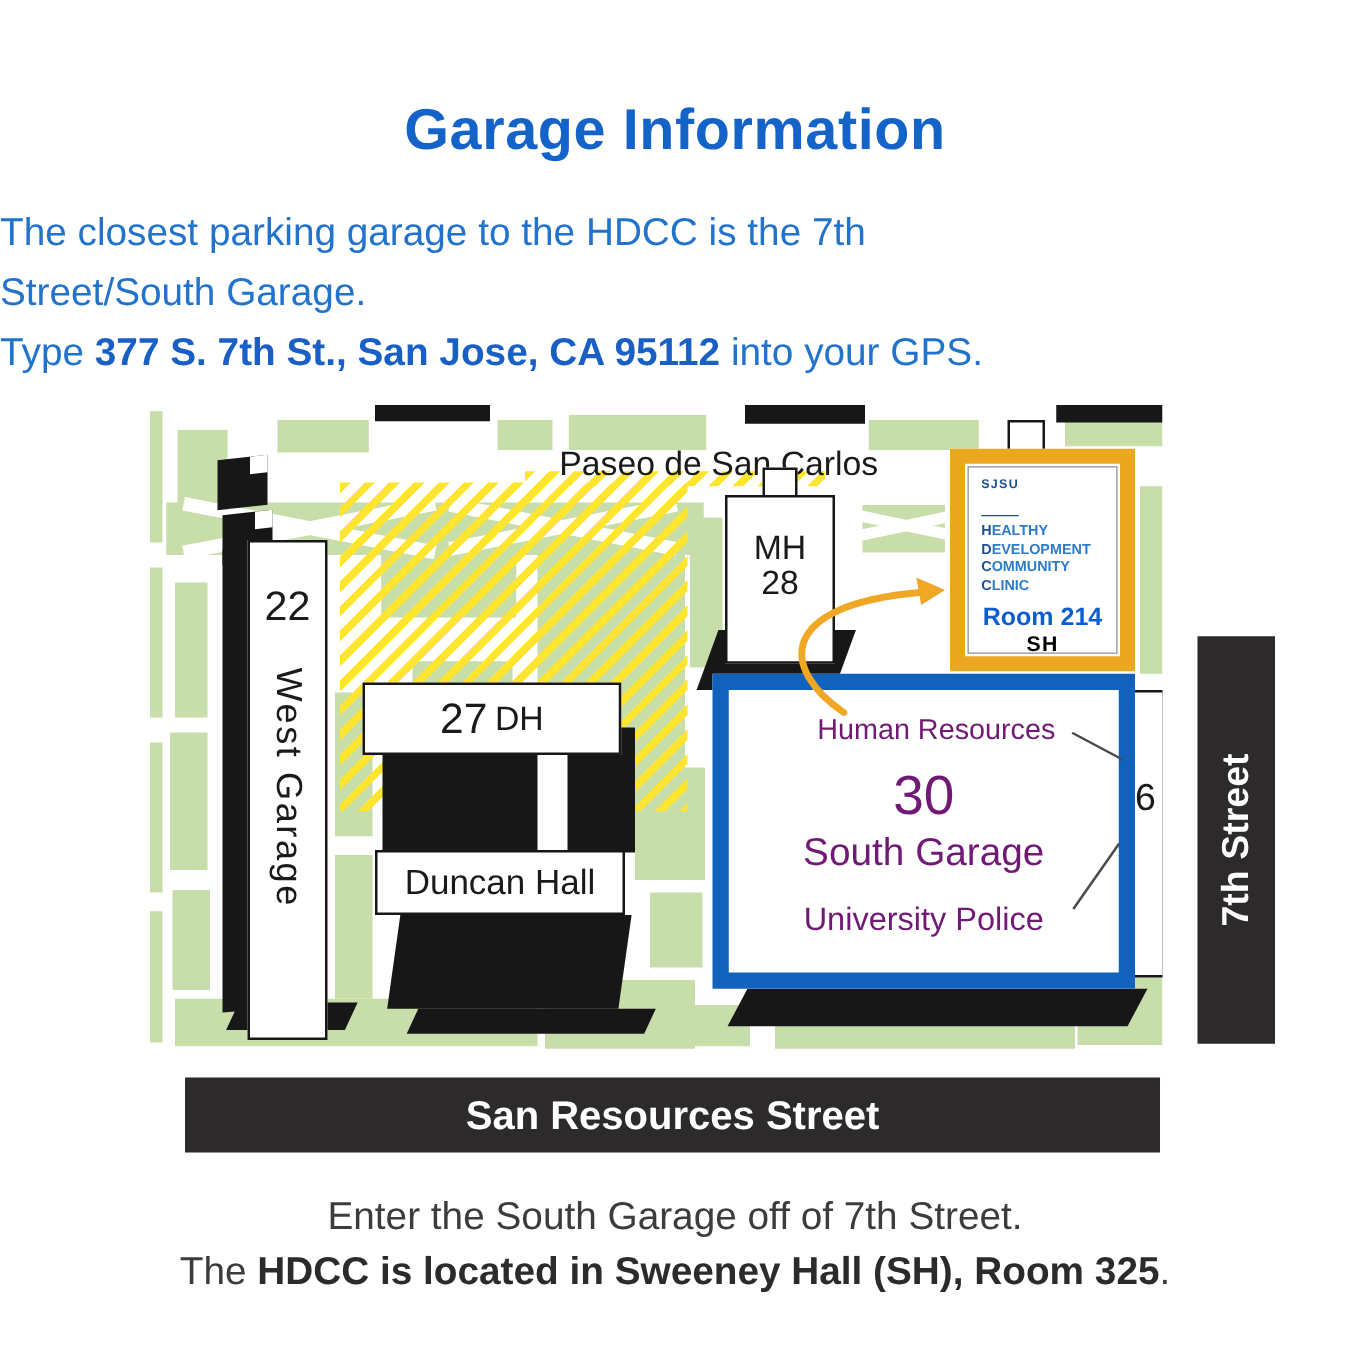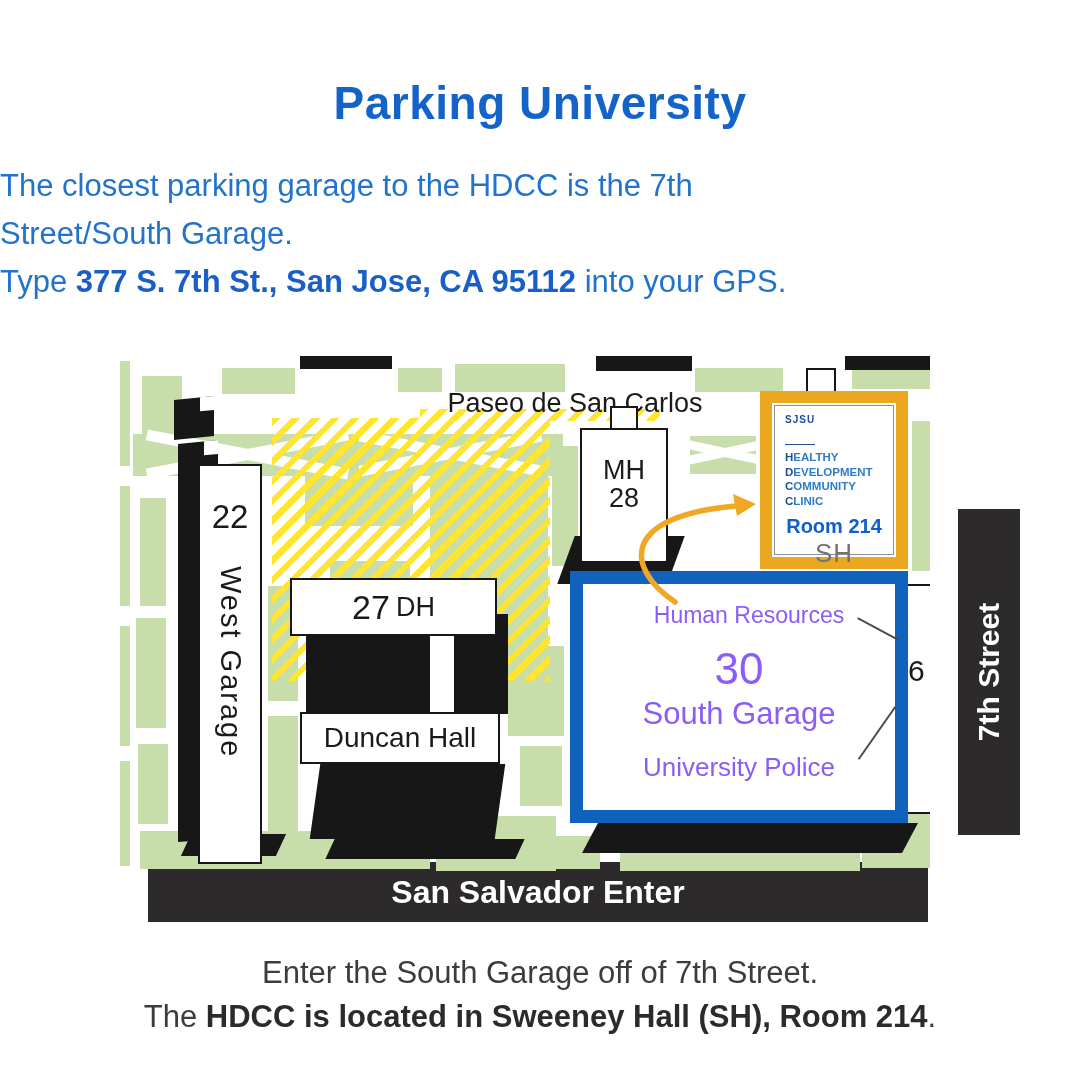--- a/index.html
+++ b/index.html
@@ -4,58 +4,58 @@
 <style>
   html,body{margin:0;padding:0;background:#fff;}
   .canvas{position:relative;width:1080px;height:1080px;background:#fff;overflow:hidden;
           font-family:"Liberation Sans",sans-serif;}
   .title{position:absolute;top:76px;left:0;width:1080px;text-align:center;
          font-size:46px;font-weight:700;color:#1463C8;letter-spacing:.5px;}
   .intro{position:absolute;top:162px;left:0;width:1080px;
          font-size:31px;line-height:48px;color:#2273CC;font-weight:400;}
   .intro b{font-weight:700;color:#1A5FC6;}
   
-  .map{position:absolute;left:120px;top:356px;width:810px;height:520px;background:#fff;overflow:hidden;}
+  .map{position:absolute;left:120px;top:324px;width:810px;height:520px;background:#fff;overflow:hidden;}
   .g{position:absolute;background:#C7DEAA;z-index:1;}
   .road{position:absolute;background:#fff;z-index:2;}
   .hatch{position:absolute;z-index:2;
          background:repeating-linear-gradient(135deg,#FFE430 0 6px,rgba(255,255,255,0) 6px 14px);}
   .blk{position:absolute;background:#171717;z-index:3;}
   .bldg{position:absolute;background:#fff;border:2px solid #171717;z-index:3;box-sizing:border-box;}
   .maplabel{color:#1a1a1a;}
   .paseo{position:absolute;left:300px;top:32px;width:310px;text-align:center;
          font-size:27px;color:#1a1a1a;z-index:3;}
   .bluebox{position:absolute;left:450px;top:215px;width:338px;height:252px;box-sizing:border-box;
            border:13px solid #1062BD;background:#fff;z-index:4;}
-  .bluebox .inner{position:relative;width:100%;height:100%;font-family:"Liberation Sans",sans-serif;color:#8b5cf6;}
+  .bluebox .inner{position:relative;width:100%;height:100%;font-family:"Liberation Sans",sans-serif;color:#701a75;}
   .ptr{position:absolute;background:#4a4a4a;height:2px;z-index:1;}
   .orangebox{position:absolute;left:640px;top:35px;width:148px;height:178px;box-sizing:border-box;
              border:12px solid #EBA71F;background:#fff;z-index:5;}
   .orangebox .binner{position:absolute;inset:2px;border:1.5px solid #8e8e8e;}
   .sjsu{margin:8px 0 0 10px;display:inline-block;font-size:10px;font-weight:700;color:#1C4F96;
         letter-spacing:1px;border-bottom:1.5px solid #1C4F96;padding-bottom:19px;}
   .hdccline{margin-left:10px;font-size:11.5px;line-height:14.5px;white-space:nowrap;}
   .hdccline b{color:#1C4F96;font-weight:800;}
   .hdccline span{color:#2E7BC9;font-weight:600;}
   .room{margin-top:7px;text-align:center;font-size:20px;font-weight:800;color:#0D5FD0;}
-  .hall{text-align:center;font-size:26px;font-weight:400;color:#737373;letter-spacing:1px;}
+  .hall{text-align:center;font-size:17px;font-weight:700;color:#000000;letter-spacing:1px;}
   .banner{position:absolute;background:#2D2A2B;display:flex;align-items:center;justify-content:center;}
   .banner span{color:#fff;font-weight:700;}
   .footer{position:absolute;top:951px;left:0;width:1080px;text-align:center;color:#3C3C3C;
           font-size:31px;line-height:44px;}
   .footer b{color:#2B2B2B;font-weight:700;}
   .wgvert{writing-mode:vertical-rl;font-size:29px;letter-spacing:2px;color:#1a1a1a;}
   svg.arrow{position:absolute;left:0;top:0;z-index:6;pointer-events:none;}
 </style>
 </head>
 <body>
 
 <div class="canvas">
 
-  <div class="title">Parking University</div>
+  <div class="title">Garage Information</div>
 
   <div class="intro">
     <div>The closest parking garage to the HDCC is the 7th</div>
     <div>Street/South Garage.</div>
     <div><span>Type </span><b>377 S. 7th St., San Jose, CA 95112</b><span> into your GPS.</span></div>
   </div>
 
   <div class="map">
 
     <div class="g" style="left:0;top:5px;width:10px;height:105px;"></div>
@@ -175,21 +175,21 @@
       <path d="M 555 246 C 505 212 500 160 616 150" stroke="#F0A724" stroke-width="5.5" fill="none" stroke-linecap="round"></path>
       <polygon points="636,148 613,138 617,160" fill="#F0A724"></polygon>
     </svg>
   </div>
 
   <div class="banner" style="left:958px;top:509px;width:62px;height:326px;">
     <span style="transform:rotate(-90deg);white-space:nowrap;font-size:30px;">7th Street</span>
   </div>
 
   <div class="banner" style="left:148px;top:862px;width:780px;height:60px;">
-    <span style="font-size:32px;">San Salvador Enter</span>
+    <span style="font-size:32px;">San Resources Street</span>
   </div>
 
   <div class="footer">
     <div>Enter the South Garage off of 7th Street.</div>
-    <div><span>The </span><b>HDCC is located in Sweeney Hall (SH), Room 214</b><span>.</span></div>
+    <div><span>The </span><b>HDCC is located in Sweeney Hall (SH), Room 325</b><span>.</span></div>
   </div>
 
 </div>
 
 </body></html>

